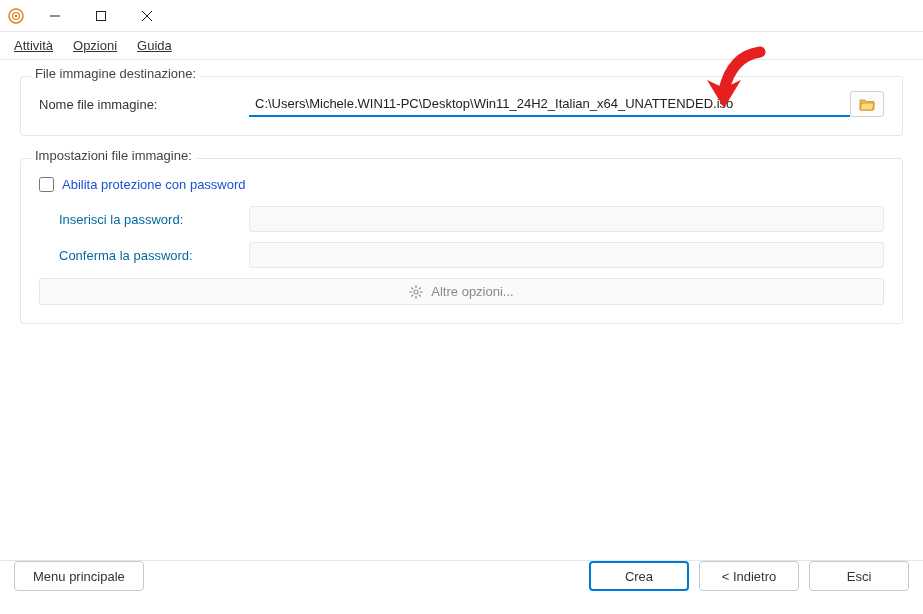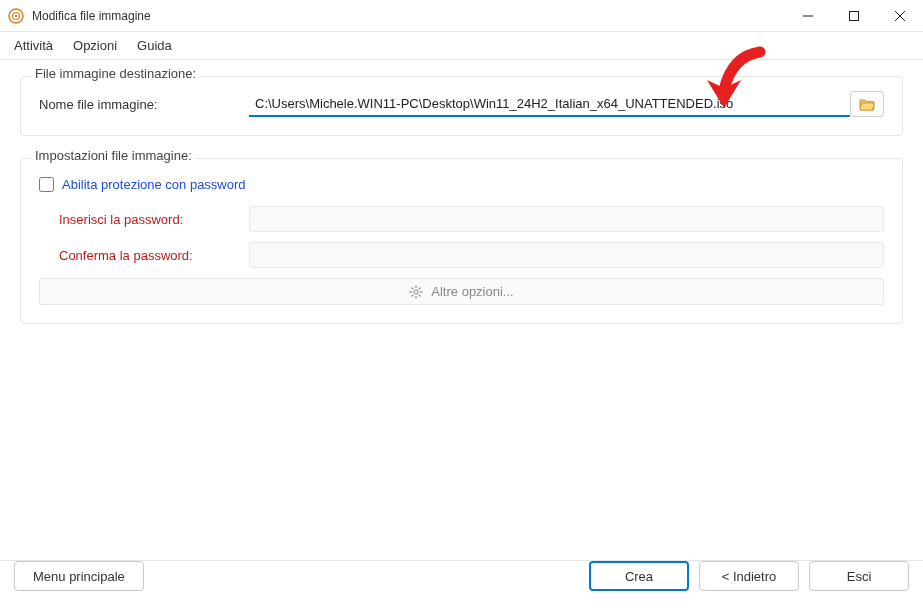--- a/index.html
+++ b/index.html
@@ -5,21 +5,21 @@
 * { box-sizing: border-box; margin: 0; padding: 0; font-family: 'Segoe UI', Tahoma, sans-serif; }
 body { background: #fff; width: 923px; height: 614px; overflow: hidden; position: relative; }
 
 .titlebar { height: 32px; display: flex; align-items: center; padding-left: 8px; border-bottom: 1px solid #e5e5e5; }
 .titlebar .icon-app { width: 16px; height: 16px; margin-right: 8px; }
 .titlebar .title { font-size: 12px; color: #333; flex: 1; }
 .titlebar .win-btn { width: 46px; height: 32px; display: flex; align-items: center; justify-content: center; }
 .titlebar .win-btn svg { width: 10px; height: 10px; }
 
 .menubar { height: 28px; display: flex; align-items: center; padding-left: 4px; border-bottom: 1px solid #e5e5e5; }
-.menubar .menu-item { padding: 4px 10px; font-size: 13px; color: #333; }
+.menubar .menu-item { padding: 4px 10px; font-size: 13px; color: #333; text-decoration: underline; }
 
 .content { padding: 16px 20px; }
 
 .group { border: 1px solid #e5e5e5; border-radius: 4px; padding: 14px 18px 18px; margin-bottom: 22px; position: relative; }
 .group-label { position: absolute; top: -11px; left: 10px; background: #fff; padding: 0 4px; font-size: 13px; color: #444; }
 
 .form-row { display: flex; align-items: center; margin-bottom: 12px; gap: 0; }
 .form-row:last-child { margin-bottom: 0; }
 .form-label { width: 210px; font-size: 13px; color: #333; flex-shrink: 0; }
 
@@ -29,21 +29,21 @@
 
 .select-wrap { flex: 1; position: relative; }
 .select { width: 100%; height: 28px; border: 1px solid #d0d0d0; border-radius: 3px; padding: 2px 26px 2px 8px; font-size: 13px; color: #333; background: #fff; appearance: none; outline: none; }
 .select-wrap::after { content: ''; position: absolute; right: 10px; top: 50%; transform: translateY(-35%); border-left: 4px solid transparent; border-right: 4px solid transparent; border-top: 5px solid #666; pointer-events: none; }
 
 .check-row { display: flex; align-items: center; margin: 4px 0 14px; }
 .check-row input[type=checkbox] { width: 15px; height: 15px; margin-right: 8px; }
 .check-row label { font-size: 13px; color: #1d4ed8; }
 
 .pw-row { display: flex; align-items: center; margin: 0 0 10px 20px; }
-.pw-label { width: 190px; font-size: 13px; color: #b91c1c; }
+.pw-label { width: 190px; font-size: 13px; color: #0369a1; }
 .pw-input { flex: 1; height: 26px; border: 1px solid #e8e8e8; background: #f9f9f9; border-radius: 3px; padding: 2px 6px; }
 
 .more-opts { width: 100%; height: 27px; border: 1px solid #e5e5e5; border-radius: 3px; background: #fafafa; display: flex; align-items: center; justify-content: center; gap: 8px; margin-top: 10px; cursor: pointer; }
 .more-opts span { font-size: 13px; color: #888; }
 .more-opts svg { width: 14px; height: 14px; }
 
 .footer { position: absolute; bottom: 0; left: 0; right: 0; height: 54px; border-top: 1px solid #e5e5e5; display: flex; padding: 0 14px; gap: 10px; }
 .footer .spacer { flex: 1; }
 .fbtn { height: 30px; min-width: 100px; padding: 0 18px; border: 1px solid #c8c8c8; border-radius: 4px; background: #fff; font-size: 13px; color: #333; cursor: pointer; }
 .fbtn.primary { border: 2px solid #0078d4; }
@@ -52,21 +52,20 @@
 </style>
 </head>
 <body>
 
 <div class="titlebar">
   <svg class="icon-app" viewBox="0 0 16 16">
     <circle cx="8" cy="8" r="7" fill="none" stroke="#e67e22" stroke-width="1.5"></circle>
     <circle cx="8" cy="8" r="3.5" fill="none" stroke="#e67e22" stroke-width="1.2"></circle>
     <circle cx="8" cy="8" r="1.2" fill="#e67e22"></circle>
   </svg>
-  <span class="title">Modifica file immagine</span>
   <div class="win-btn">
     <svg viewBox="0 0 10 10">
         <line x1="0" y1="5" x2="10" y2="5" stroke="#222" stroke-width="1"></line>
       </svg>
   </div>
   <div class="win-btn">
     <svg viewBox="0 0 10 10">
         <rect x="0.5" y="0.5" width="9" height="9" fill="none" stroke="#222" stroke-width="1"></rect>
       </svg>
   </div>

